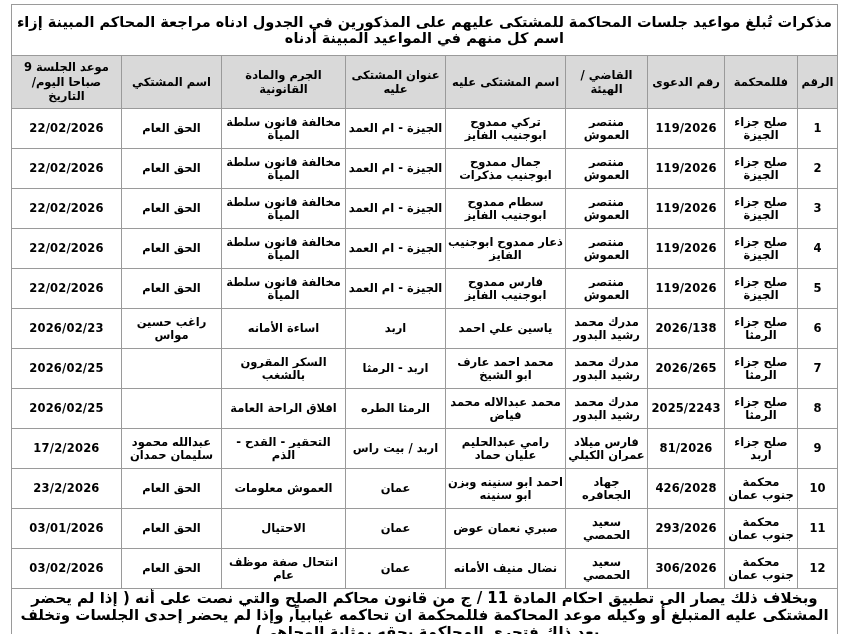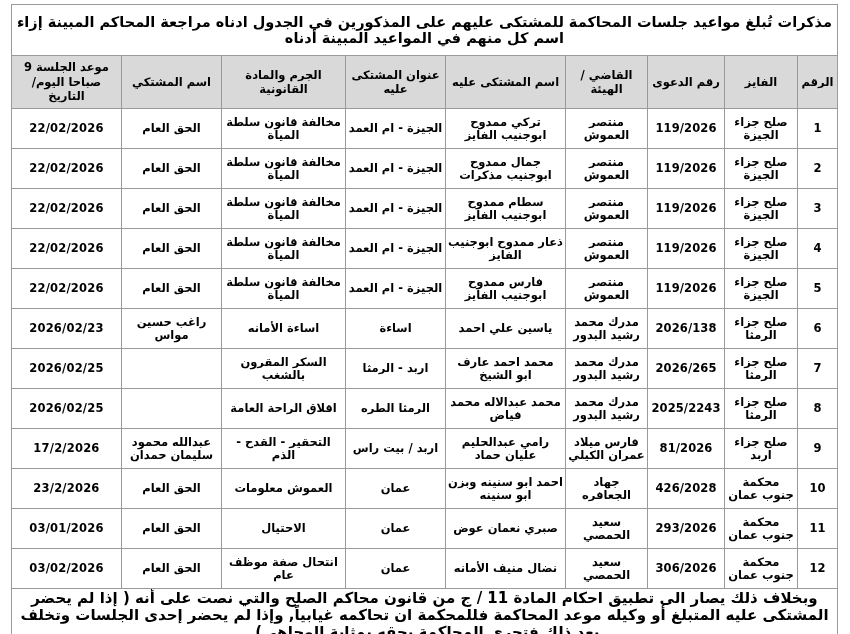--- a/index.html
+++ b/index.html
@@ -108,21 +108,21 @@
       <col style="width:110px">
     </colgroup>
 
     <tbody>
       <tr>
         <td class="title-cell" colspan="9">مذكرات تُبلغ مواعيد جلسات المحاكمة للمشتكى عليهم على المذكورين في الجدول ادناه مراجعة المحاكم المبينة إزاء اسم كل منهم في المواعيد المبينة أدناه</td>
       </tr>
 
       <tr class="head-row">
         <th>الرقم</th>
-        <th>الفايز</th>
+        <th>فللمحكمة</th>
         <th>رقم الدعوى</th>
         <th>القاضي / الهيئة</th>
         <th>اسم المشتكى عليه</th>
         <th>عنوان المشتكى عليه</th>
         <th>الجرم والمادة القانونية</th>
         <th>اسم المشتكي</th>
         <th>موعد الجلسة 9 صباحا اليوم/التاريخ</th>
       </tr>
 
       <tr class="data-row">
@@ -184,21 +184,21 @@
         <td>الحق العام</td>
         <td class="date-cell">22/02/2026</td>
       </tr>
 
       <tr class="data-row">
         <td class="num-cell">6</td>
         <td>صلح جزاء الرمثا</td>
         <td class="latin">2026/138</td>
         <td>مدرك محمد رشيد البدور</td>
         <td>ياسين علي احمد</td>
-        <td>اساءة</td>
+        <td>اربد</td>
         <td>اساءة الأمانه</td>
         <td>راغب حسين مواس</td>
         <td class="date-cell">2026/02/23</td>
       </tr>
 
       <tr class="data-row">
         <td class="num-cell">7</td>
         <td>صلح جزاء الرمثا</td>
         <td class="latin">2026/265</td>
         <td>مدرك محمد رشيد البدور</td>

